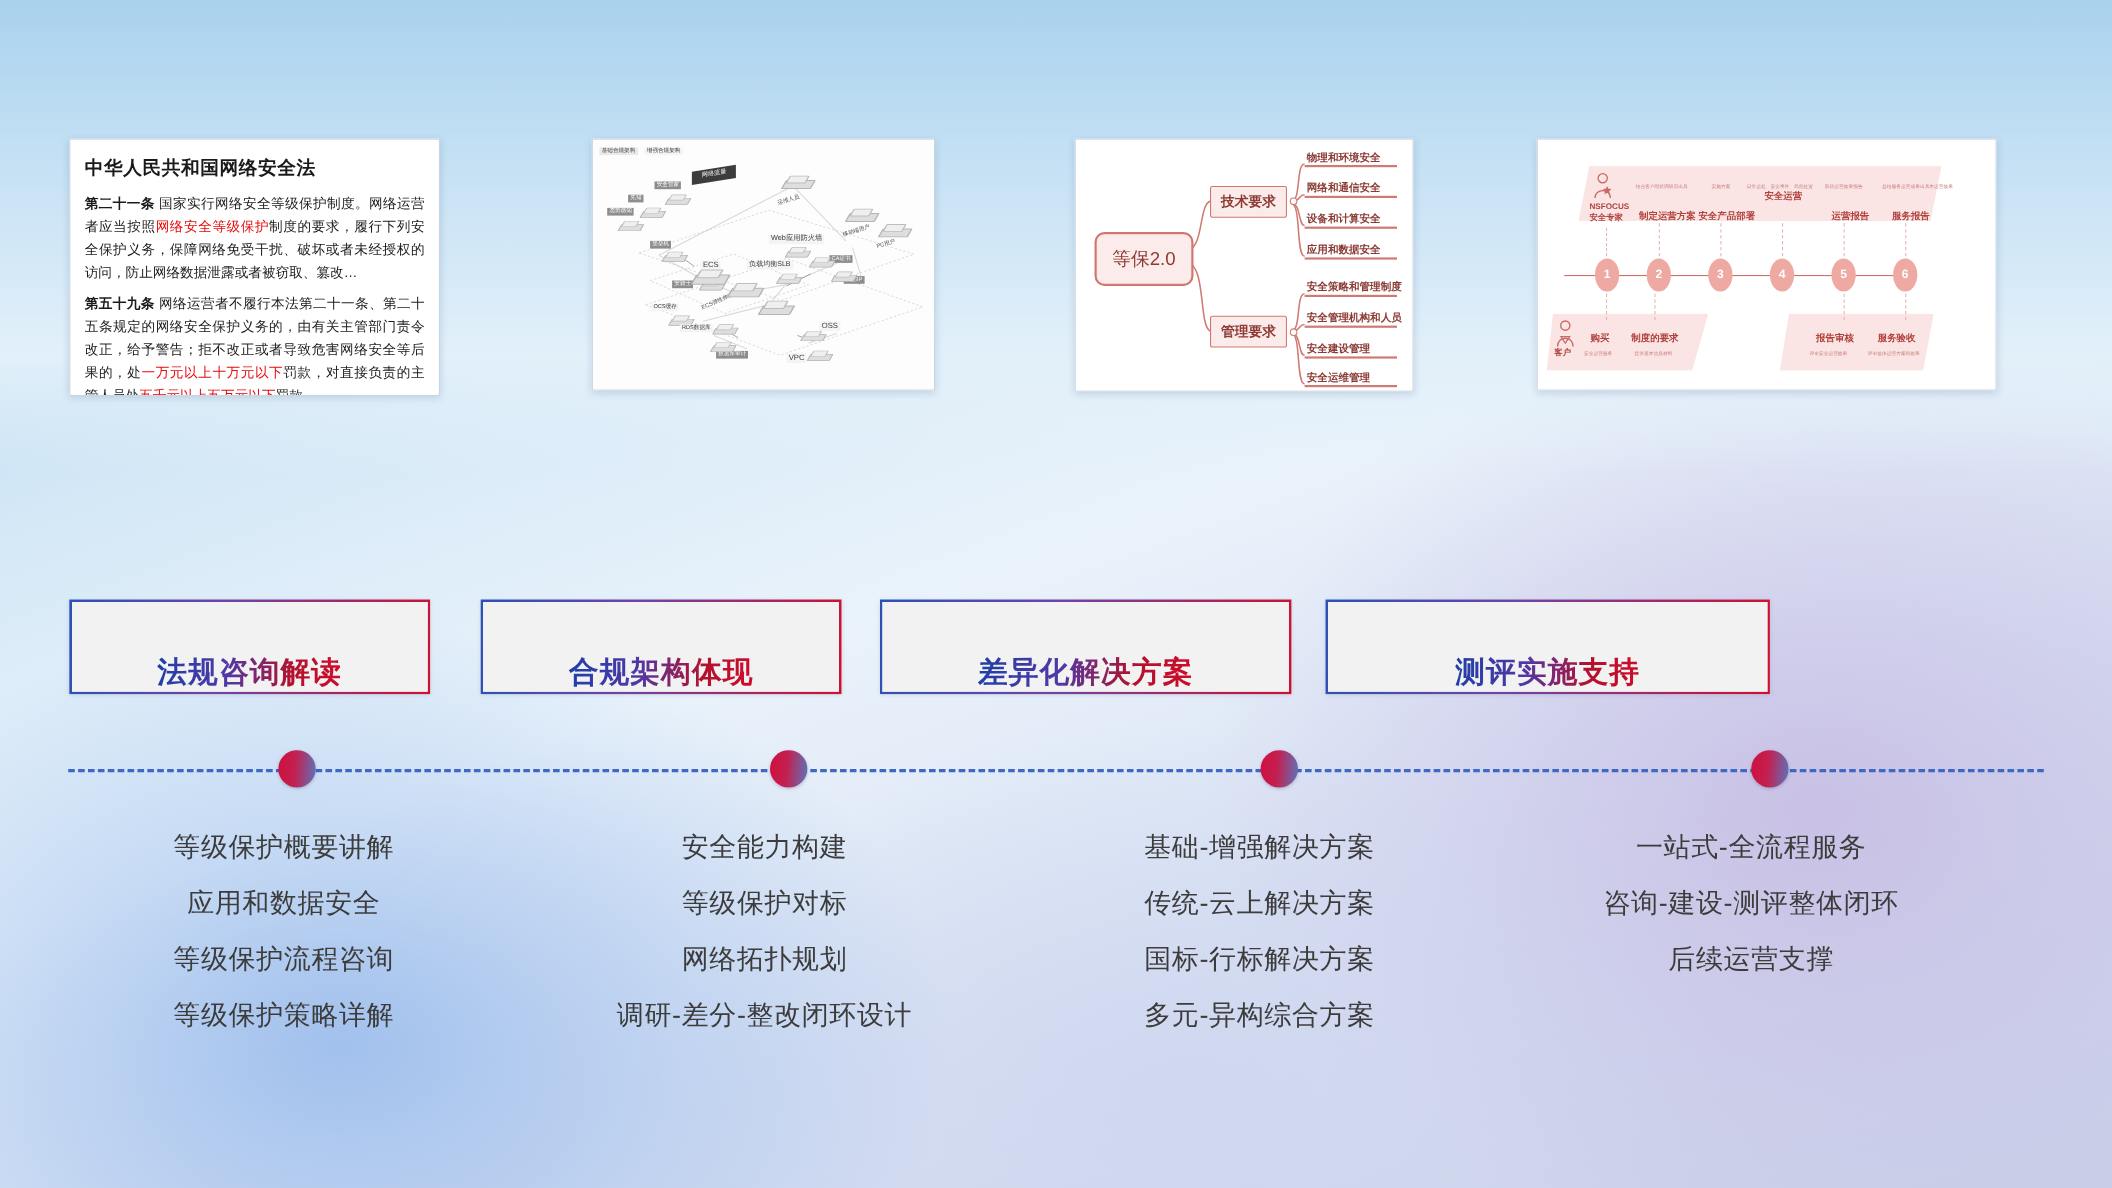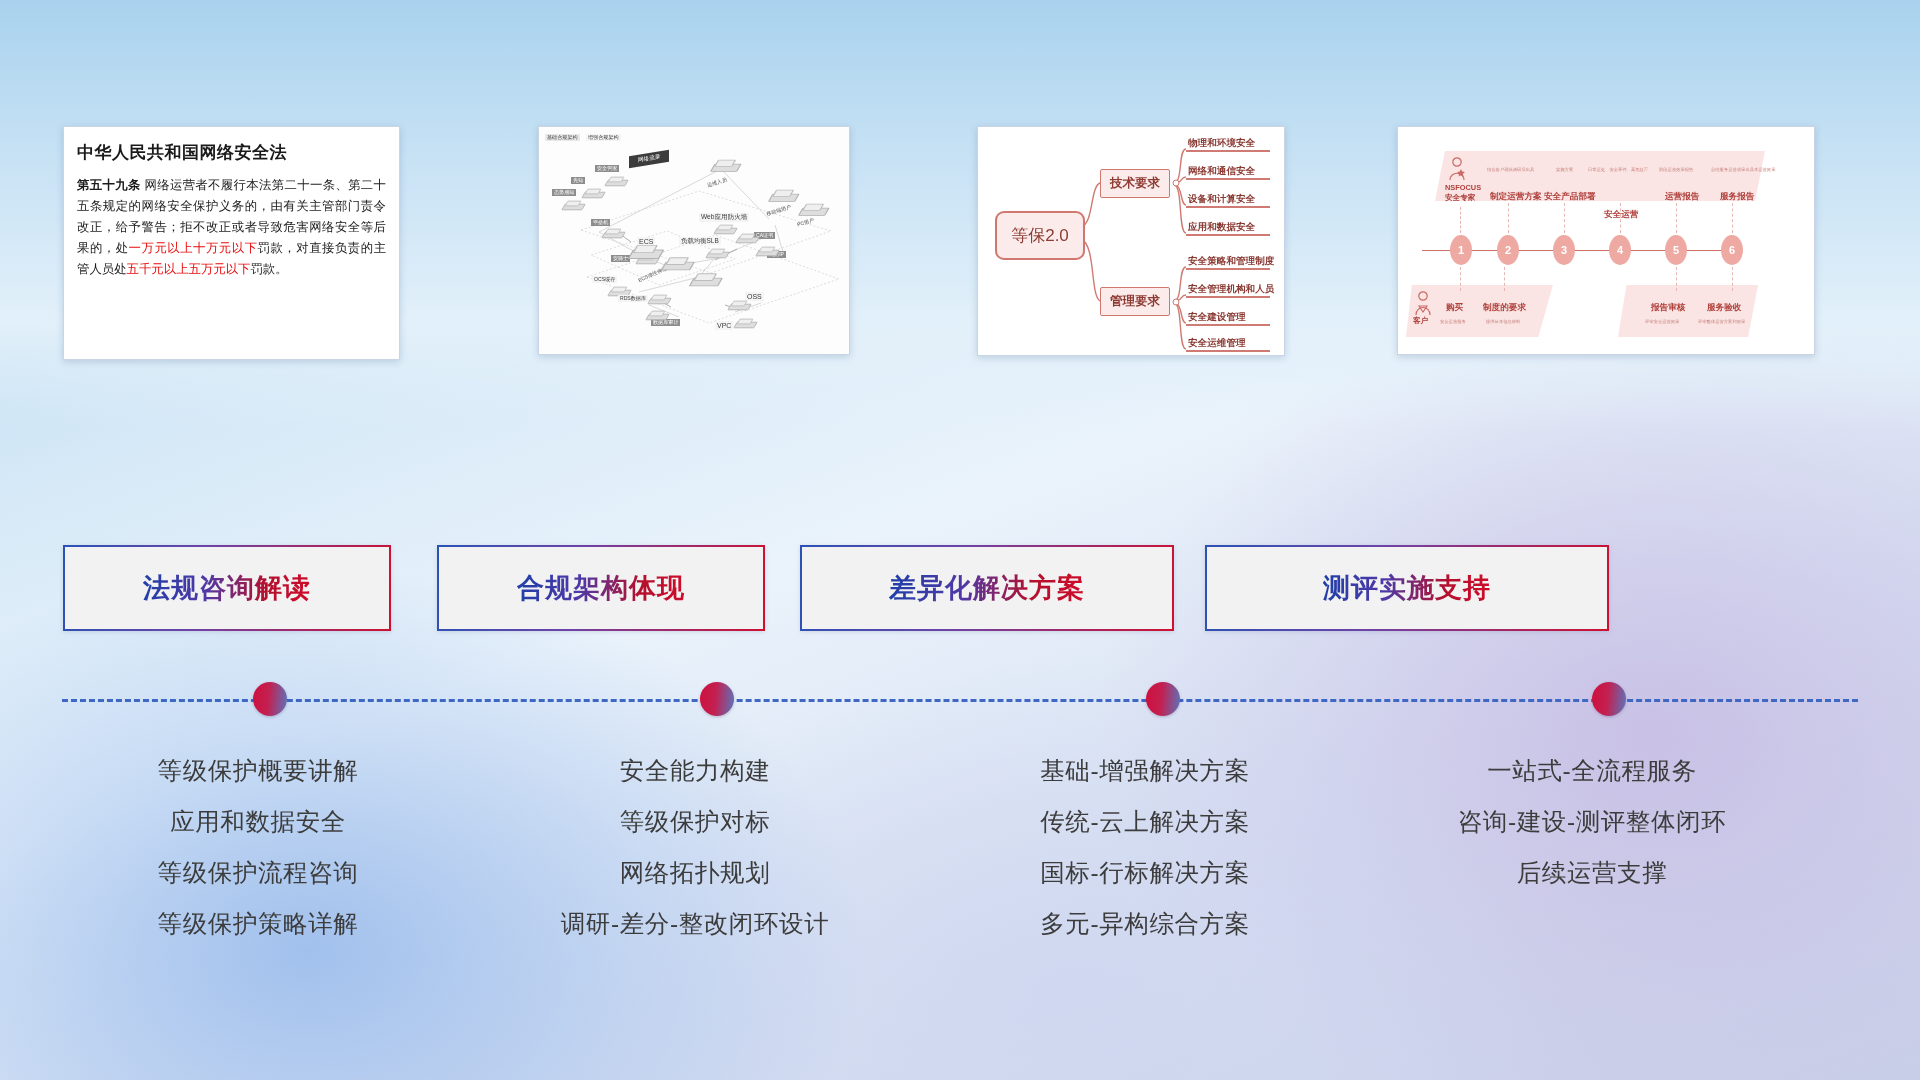--- a/index.html
+++ b/index.html
@@ -82,21 +82,21 @@
   .nbub{position:absolute;top:108px;width:22px;height:30px;border-radius:50%;
     background:#efa9a3;color:#fff;font-size:11px;display:flex;align-items:center;
     justify-content:center;font-weight:bold;}
   .nstep{position:absolute;font-size:8.6px;color:#b0413c;font-weight:bold;white-space:nowrap;}
   .nsub{position:absolute;font-size:4.3px;color:#c8807b;white-space:nowrap;}
   .ndash{position:absolute;width:0;border-left:1px dashed #e5b5b1;}
   .nsvg{position:absolute;}
   
   .titles{position:absolute;left:0;top:545px;width:1920px;height:90px;}
   .tbox{position:absolute;top:0;height:82px;background:#f2f2f2;
-    display:flex;align-items:center;justify-content:center;
+    display:flex;align-items:flex-end;justify-content:center;
     border:2px solid transparent;
     background-image:linear-gradient(#f2f2f2,#f2f2f2),
        linear-gradient(100deg,#2b52b5 0%,#6d44a8 42%,#cf1030 100%);
     background-origin:border-box;background-clip:padding-box,border-box;
     box-shadow:0 1px 4px rgba(80,100,140,.18);}
   .tbox span{font-size:27px;font-weight:bold;letter-spacing:1px;
     background:linear-gradient(95deg,#1f3fa8 0%,#5038a6 38%,#b3112e 72%,#d00b2a 100%);
     -webkit-background-clip:text;background-clip:text;color:transparent;}
   
   .tl{position:absolute;left:62px;top:699px;width:1796px;height:0;
@@ -113,20 +113,23 @@
 <body>
 
 <div id="bg"></div>
 <div id="bgtop"></div>
 
 <div class="cards">
 
   <div class="card c1">
     <div class="law">
       <div class="law-title">中华人民共和国网络安全法</div>
+      <p class="law-p">
+        <span class="law-art">第二十一条</span><span> 国家实行网络安全等级保护制度。网络运营者应当按照</span><span class="rd">网络安全等级保护</span><span>制度的要求，履行下列安全保护义务，保障网络免受干扰、破坏或者未经授权的访问，防止网络数据泄露或者被窃取、篡改…</span>
+      </p>
       <p class="law-p">
         <span class="law-art">第五十九条</span><span> 网络运营者不履行本法第二十一条、第二十五条规定的网络安全保护义务的，由有关主管部门责令改正，给予警告；拒不改正或者导致危害网络安全等后果的，处</span><span class="rd">一万元以上十万元以下</span><span>罚款，对直接负责的主管人员处</span><span class="rd">五千元以上五万元以下</span><span>罚款。</span>
       </p>
     </div>
   </div>
 
   <div class="card c2">
     <div class="arch">
       <svg width="310" height="227">
         <g stroke="#d9d9d9" stroke-width="1" fill="none">
@@ -326,21 +329,21 @@
 
       <div class="nstep" style="left:47px;top:56px;font-size:7.4px">NSFOCUS</div>
       <div class="nstep" style="left:47px;top:66px;font-size:7.6px">安全专家</div>
       <div class="nstep" style="left:15px;top:189px;font-size:7.6px">客户</div>
 
       <div class="nsub" style="left:89px;top:40px">结合客户现状调研后出具</div>
       <div class="nstep" style="left:92px;top:64px">制定运营方案</div>
       <div class="nsub" style="left:158px;top:40px">实施方案</div>
       <div class="nstep" style="left:146px;top:64px">安全产品部署</div>
       <div class="nsub" style="left:190px;top:40px">日常运处、安全事件、高危处置</div>
-      <div class="nstep" style="left:206px;top:82px">安全运营</div>
+      <div class="nstep" style="left:206px;top:46px">安全运营</div>
       <div class="nsub" style="left:261px;top:40px">阶段运营效果报告</div>
       <div class="nstep" style="left:267px;top:64px">运营报告</div>
       <div class="nsub" style="left:313px;top:40px">总结服务运营成果出具本运营效果</div>
       <div class="nstep" style="left:322px;top:64px">服务报告</div>
 
       <div class="ndash" style="left:62px;top:80px;height:26px"></div>
       <div class="ndash" style="left:110px;top:76px;height:30px"></div>
       <div class="ndash" style="left:166px;top:76px;height:30px"></div>
       <div class="ndash" style="left:222px;top:76px;height:30px"></div>
       <div class="ndash" style="left:278px;top:76px;height:30px"></div>

